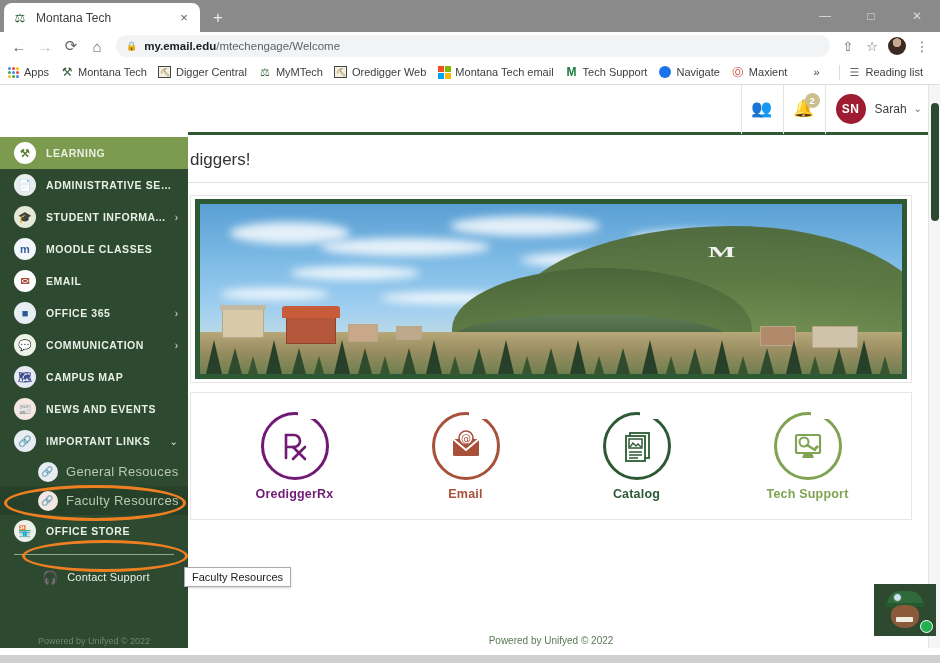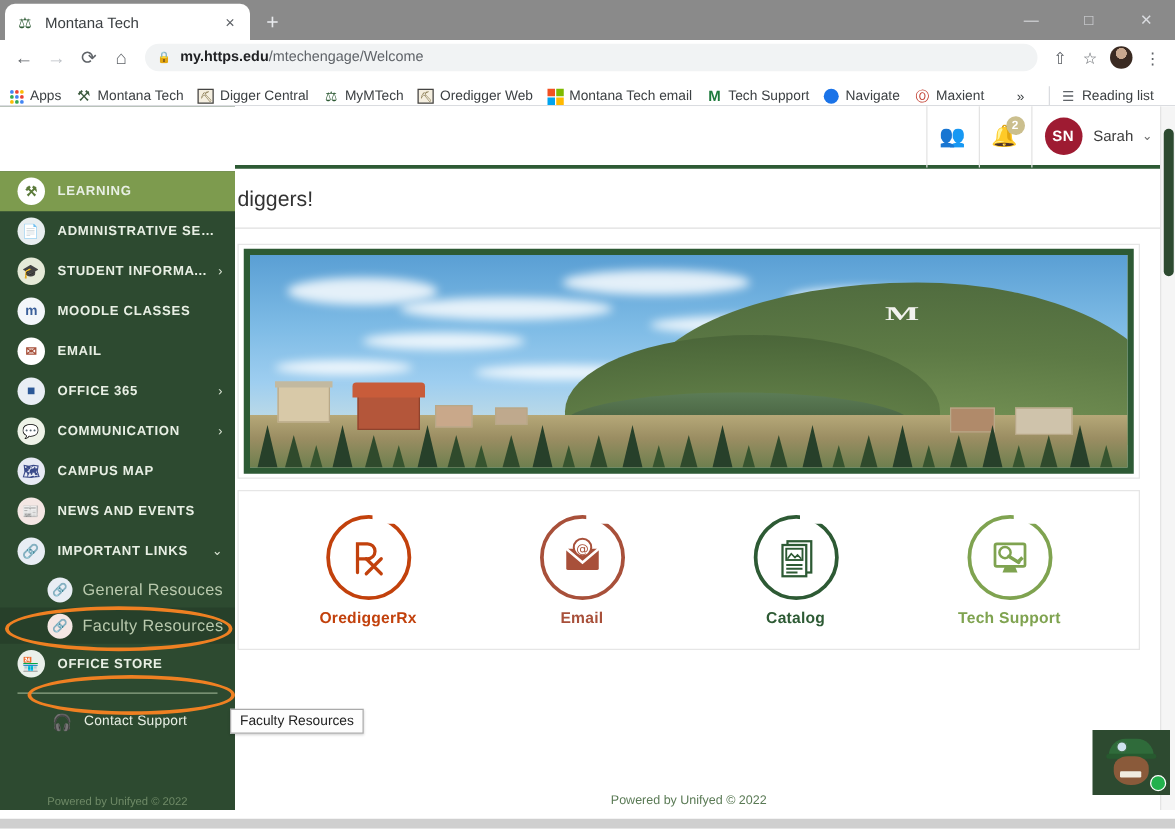--- a/index.html
+++ b/index.html
@@ -70,21 +70,21 @@
     justify-content: center; color: #5f6368; font-size: 13px;
   }
   .profilepic {
     width: 18px; height: 18px; border-radius: 50%;
     background: radial-gradient(circle at 50% 32%, #c9a88f 0 28%, #3a2a22 30% 100%);
     margin: 0 4px;
   }
 
   .bookmarks {
     position: absolute; top: 60px; left: 0; width: 940px; height: 25px;
-    background: #ffffff; display: flex; align-items: flex-end;
+    background: #ffffff; display: flex; align-items: center;
     padding: 0 6px; border-bottom: 1px solid #dadce0; overflow: hidden;
   }
   .bm { display: flex; align-items: center; margin-right: 11px; flex: 0 0 auto; }
   .bm-ico {
     width: 14px; height: 14px; margin-right: 4px; flex: 0 0 14px;
     display: flex; align-items: center; justify-content: center; font-size: 10px;
   }
   .bm-label { font-size: 11px; color: #3c4043; white-space: nowrap; }
   .bm-spacer { flex: 1; }
   .bm-divider { width: 1px; height: 15px; background: #dadce0; margin: 0 8px; }
@@ -400,21 +400,21 @@
     </div>
   </div>
 
   <div class="toolbar">
     <div class="navbtn">←</div>
     <div class="navbtn dim">→</div>
     <div class="navbtn">⟳</div>
     <div class="navbtn">⌂</div>
     <div class="omnibox">
       <span class="lock">🔒</span>
-      <span class="url"><b>my.https.edu</b><span class="path">/mtechengage/Welcome</span></span>
+      <span class="url"><b>my.email.edu</b><span class="path">/mtechengage/Welcome</span></span>
     </div>
     <div class="tb-icon">⇧</div>
     <div class="tb-icon">☆</div>
     <div class="profilepic"></div>
     <div class="tb-icon">⋮</div>
   </div>
 
   <div class="bookmarks">
     <div class="bm">
       <span class="bm-ico">
@@ -570,21 +570,21 @@
           <div class="tree s" style="left:610px"></div>
           <div class="tree" style="left:632px"></div>
           <div class="tree t" style="left:656px"></div>
           <div class="tree s" style="left:680px"></div>
         </div>
       </div>
     </div>
 
     <div class="links-card">
 
-      <div class="qlink" style="color:#c2410c">
+      <div class="qlink" style="color:#701a75">
         <div class="qcircle">
           <svg class="qicon" viewBox="0 0 40 40">
             <path d="M11 32V9h8a6 6 0 0 1 0 12h-8" fill="none" stroke="currentColor" stroke-width="2.6" stroke-linecap="round"></path>
             <path d="M18 21l12 12M30 21L18 33" fill="none" stroke="currentColor" stroke-width="2.6" stroke-linecap="round"></path>
           </svg>
         </div>
         <div class="qlabel">OrediggerRx</div>
       </div>
 
       <div class="qlink" style="color:#a8503a">

